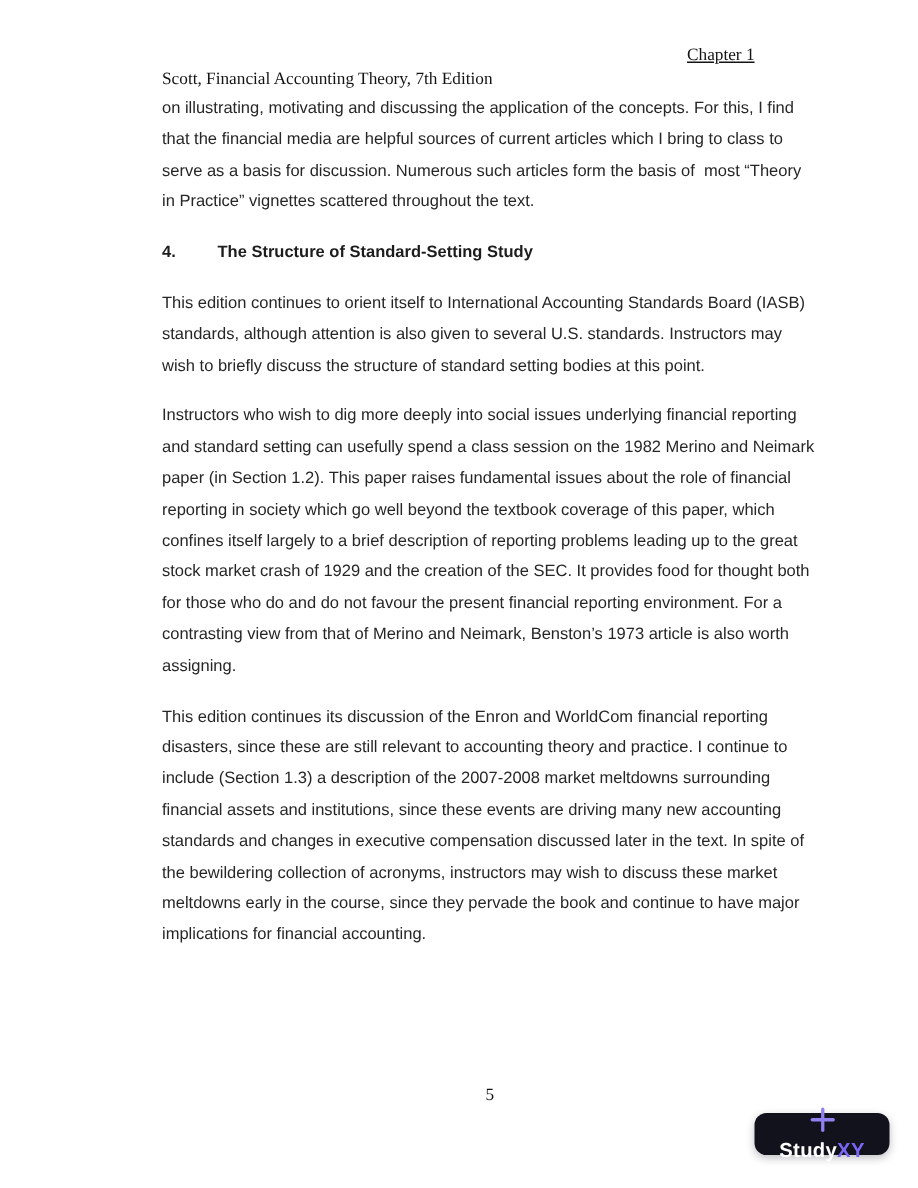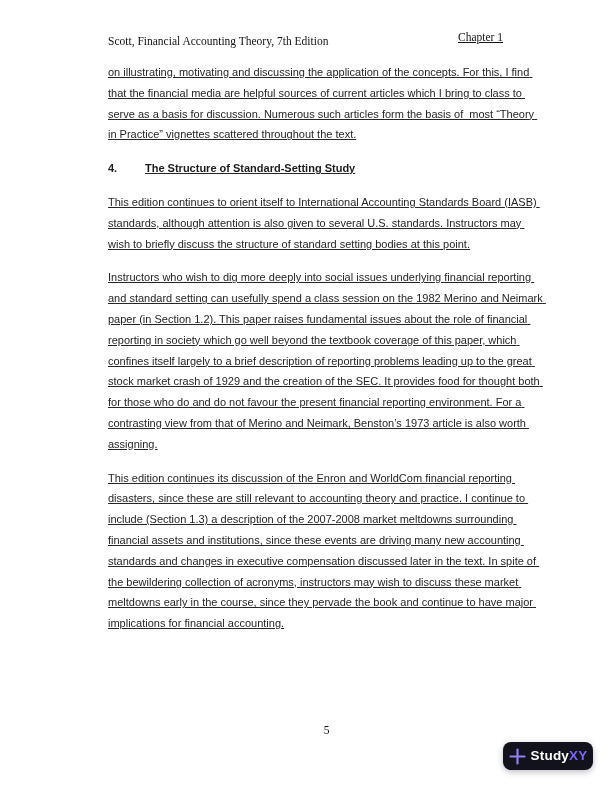--- a/index.html
+++ b/index.html
@@ -19,31 +19,30 @@
   .header {
     position: absolute;
     top: 31px;
     left: 108px;
     right: 72px;
     height: 16px;
     font-family: "Liberation Serif", serif;
     font-size: 11.5px;
     color: #141414;
   }
-  .header .header-left { position: absolute; left: 0; top: 4px; font-family: Liberation Serif, serif; }
+  .header .header-left { position: absolute; left: 0; top: 16px; font-family: Liberation Serif, serif; }
   .header .header-right { position: absolute; left: 350px; top: 0; text-decoration: underline; }
   .content {
     position: absolute;
     left: 108px;
     top: 62px;
     width: 437px;
     font-size: 11px;
     line-height: 20.8px;
     color: #262626;
-    text-decoration: underline;
   }
   .para {
     margin: 0 0 13px 0;
     white-space: pre-wrap;
   }
   .heading {
     margin: 0 0 13px 0;
     font-weight: bold;
     color: #1c1c1c;
   }
@@ -101,21 +100,21 @@
       <div class="heading"><span class="hnum">4.</span><span>The Structure of Standard-Setting Study</span></div>
       <p class="para">This edition continues to orient itself to International Accounting Standards Board (IASB) standards, although attention is also given to several U.S. standards. Instructors may wish to briefly discuss the structure of standard setting bodies at this point.</p>
       <p class="para">Instructors who wish to dig more deeply into social issues underlying financial reporting and standard setting can usefully spend a class session on the 1982 Merino and Neimark paper (in Section 1.2). This paper raises fundamental issues about the role of financial reporting in society which go well beyond the textbook coverage of this paper, which confines itself largely to a brief description of reporting problems leading up to the great stock market crash of 1929 and the creation of the SEC. It provides food for thought both for those who do and do not favour the present financial reporting environment. For a contrasting view from that of Merino and Neimark, Benston’s 1973 article is also worth assigning.</p>
       <p class="para">This edition continues its discussion of the Enron and WorldCom financial reporting disasters, since these are still relevant to accounting theory and practice. I continue to include (Section 1.3) a description of the 2007-2008 market meltdowns surrounding financial assets and institutions, since these events are driving many new accounting standards and changes in executive compensation discussed later in the text. In spite of the bewildering collection of acronyms, instructors may wish to discuss these market meltdowns early in the course, since they pervade the book and continue to have major implications for financial accounting.</p>
     </div>
 
   <div class="footer">
     <span>5</span>
   </div>
 
-  <div class="brand-badge" id="brand-badge" style="background: rgb(18, 18, 29);">
+  <div class="brand-badge" id="brand-badge" style="background: rgb(18, 18, 29); flex-direction: column;">
     <span class="plus-wrap">
       <svg width="17" height="17" viewBox="0 0 17 17" id="plus-svg">
         <line x1="8.5" y1="1.5" x2="8.5" y2="15.5" stroke-width="2.2" stroke-linecap="round" stroke="#9180f2"></line>
         <line x1="1.5" y1="8.5" x2="15.5" y2="8.5" stroke-width="2.2" stroke-linecap="round" stroke="#9180f2"></line>
       </svg>
     </span>
     <span class="brand-text"><span id="brand-primary" style="color: rgb(255, 255, 255);">Study</span><span id="brand-accent" style="color: rgb(122, 102, 245);">XY</span></span>
   </div>
 
 </div>

